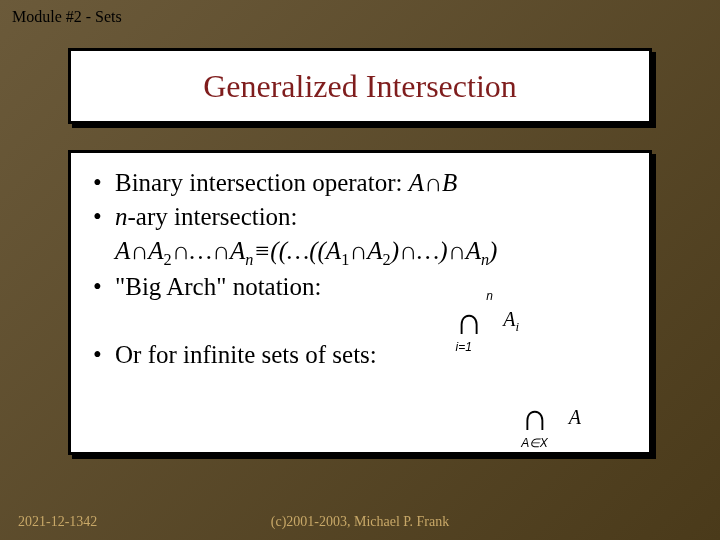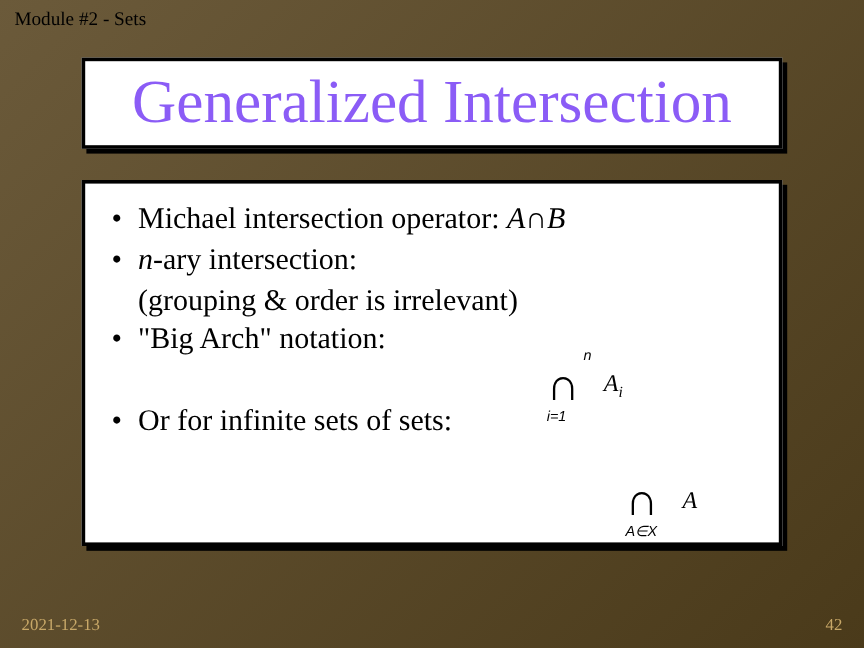--- a/index.html
+++ b/index.html
@@ -26,22 +26,22 @@
     width: 584px;
     height: 76px;
     background: #fff;
     border: 3px solid #000;
     box-shadow: 4px 4px 0 #000;
     display: flex;
     align-items: center;
     justify-content: center;
   }
   .title-text {
-    font-size: 51px;
-    color: #8b5cf6;
+    font-size: 32px;
+    color: #7f1d1d;
   }
   .content-box {
     position: absolute;
     top: 150px;
     left: 68px;
     width: 584px;
     height: 305px;
     background: #fff;
     border: 3px solid #000;
     box-shadow: 4px 4px 0 #000;
@@ -107,21 +107,20 @@
     font-style: italic;
     vertical-align: middle;
     margin-left: 14px;
   }
   .footer {
     position: absolute;
     bottom: 10px;
     left: 0;
     width: 100%;
     display: flex;
-    justify-content: space-between;
     padding: 0 18px;
     font-size: 14px;
     color: #c8a868;
     font-family: "Times New Roman", serif;
   }
   .footer-left { }
   .footer-center { position: absolute; left: 50%; transform: translateX(-50%); }
   .footer-right { }
   .cap-sym { font-family: 'Arial Unicode MS', sans-serif; }
 </style>
@@ -132,33 +131,35 @@
 
 <div class="title-box">
   <div class="title-text">Generalized Intersection</div>
 </div>
 
 <div class="content-box">
 
   <div class="bullet-row">
     <div class="bullet">•</div>
     <div class="bullet-content">
-      <span>Michael intersection operator: </span><span class="italic">A∩B</span>
+      <span>Binary intersection operator: </span><span class="italic">A∩B</span>
     </div>
   </div>
 
   <div class="bullet-row">
     <div class="bullet">•</div>
     <div class="bullet-content">
       <span class="italic">n</span><span>-ary intersection:</span>
     </div>
   </div>
 
+  <div class="indent">
+    <span class="italic">A∩A</span><span class="sub">2</span><span class="italic">∩…∩A</span><span class="sub italic">n</span><span class="italic">≡((…((A</span><span class="sub">1</span><span class="italic">∩A</span><span class="sub">2</span><span class="italic">)∩…)∩A</span><span class="sub italic">n</span><span class="italic">)</span>
+  </div>
 
-  <div class="indent">(grouping &amp; order is irrelevant)</div>
 
   <div class="bullet-row">
     <div class="bullet">•</div>
     <div class="bullet-content">"Big Arch" notation:</div>
   </div>
 
   <div class="math-img1">
     <span class="bigcap cap-sym">∩
       <span class="cap-sup">n</span>
       <span class="cap-sub">i=1</span>
@@ -179,14 +180,15 @@
     <span class="bigcap cap-sym">∩
       <span class="cap-sub">A∈X</span>
     </span>
     <span class="math-term">A</span>
   </div>
 
 </div>
 
 <div class="footer">
   <div class="footer-left">2021-12-13</div>
+  <div class="footer-center">(c)2001-2003, Michael P. Frank</div>
   <div class="footer-right">42</div>
 </div>
 
 </body></html>

